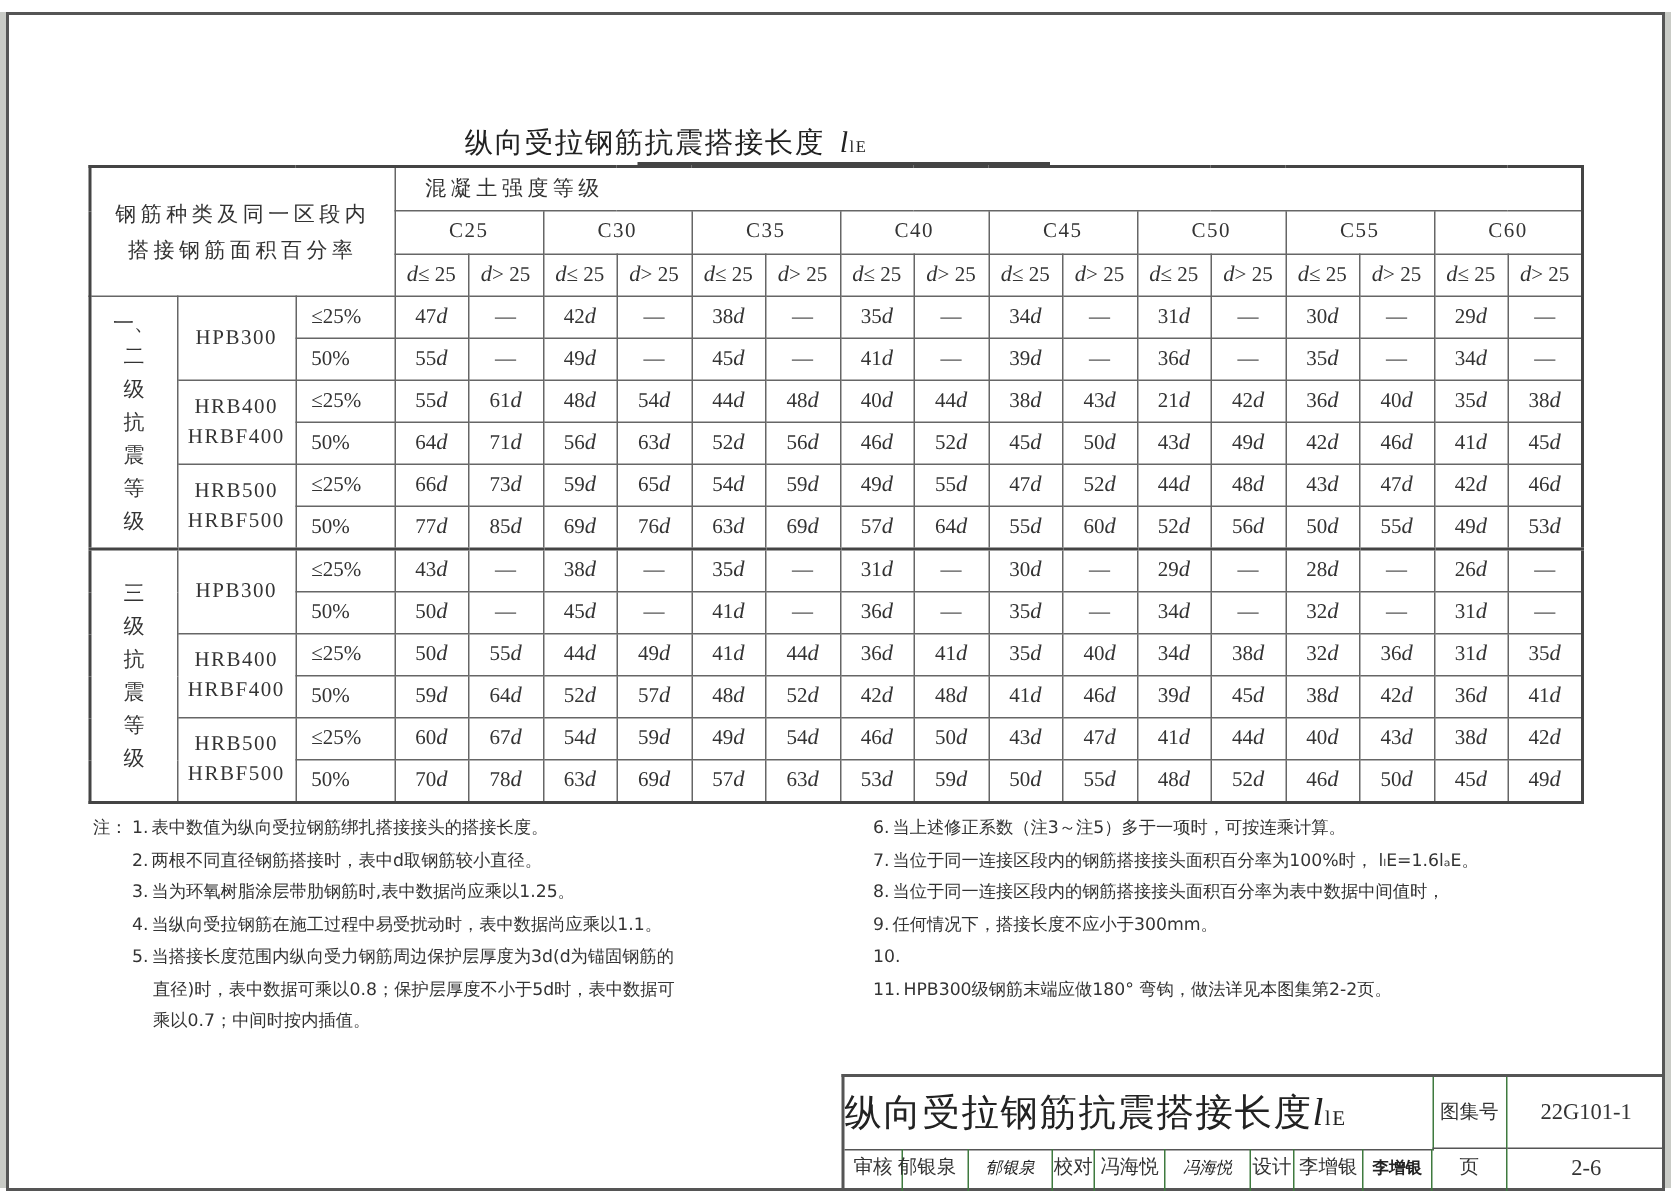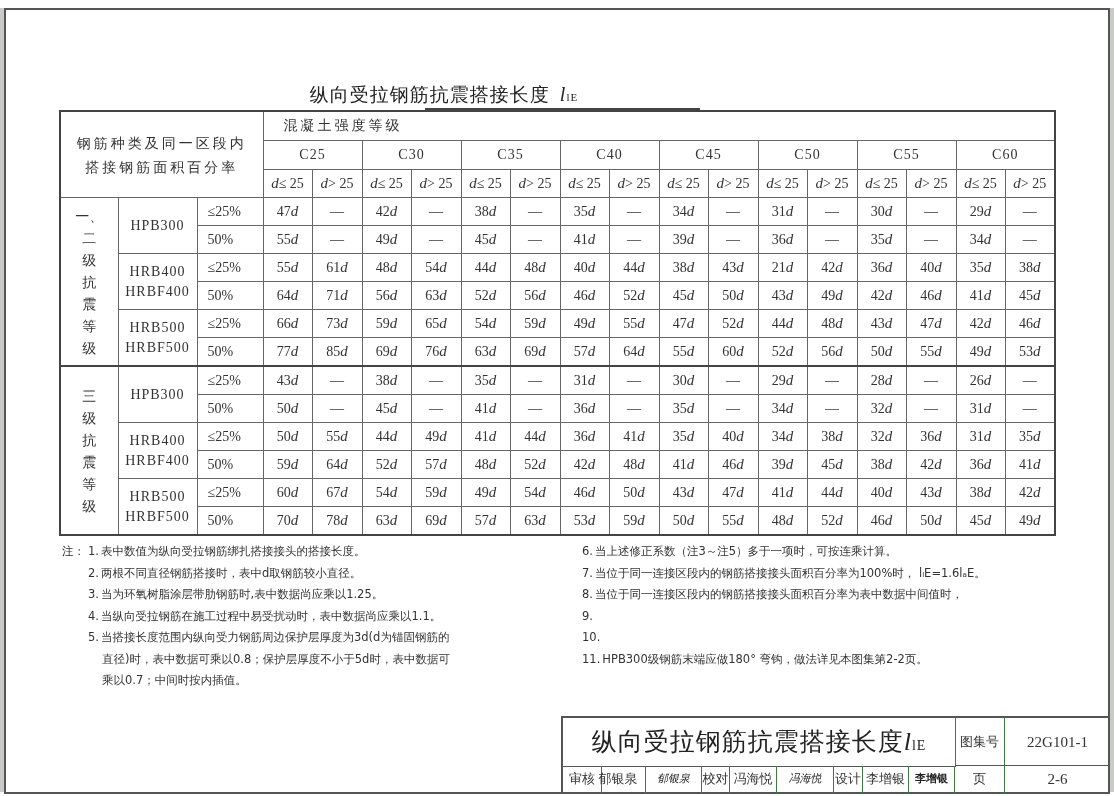--- a/index.html
+++ b/index.html
@@ -34,21 +34,21 @@
   .notes { position:absolute; font-family:"DejaVu Sans","Liberation Sans",sans-serif; font-size:11.5px; color:#333; line-height:21.5px; }
   .notes-left { left:62px; top:541px; width:480px; }
   .notes-right { left:582px; top:541px; width:480px; }
   .note-row { display:flex; }
   .note-prefix { width:26px; flex:none; }
   .note-cont { padding-left:40px; }
   .notes-right .note-cont { padding-left:14px; }
 
   .tb { position:absolute; left:561px; top:716px; width:547px; height:76px; border:2px solid #555; border-right:none; border-bottom:none; box-sizing:border-box; }
   .tb-title { position:absolute; left:0; top:0; width:392px; height:48px; border-right:1px solid #3f7a3f; border-bottom:1px solid #555;
-              font-family:"DejaVu Sans",sans-serif; font-size:25px; line-height:48px; text-align:center; color:#222; letter-spacing:1px; }
+              font-family:"DejaVu Sans",sans-serif; font-size:25px; line-height:48px; text-align:left; color:#222; letter-spacing:1px; }
   .tb-title .sym { font-family:"Liberation Serif",serif; font-style:italic; font-size:26px; }
   .tb-title .sub { font-size:14px; font-style:normal; }
   .tb-cell { position:absolute; font-family:"DejaVu Sans",sans-serif; font-size:13px; text-align:center; color:#333;
              border-right:1px solid #3f7a3f; box-sizing:border-box; }
   .sig { font-family:"DejaVu Serif",serif; font-style:italic; color:#222; }
 </style>
 </head>
 <body>
 
 <div class="sheet-edge-left"></div>
@@ -429,20 +429,21 @@
     <div class="note-row">
       <span style="margin-right: 2px;">7.</span>
       <span>当位于同一连接区段内的钢筋搭接接头面积百分率为100%时， lₗE=1.6lₐE。</span>
     </div>
     <div class="note-row">
       <span style="margin-right: 2px;">8.</span>
       <span>当位于同一连接区段内的钢筋搭接接头面积百分率为表中数据中间值时，</span>
     </div>
     <div class="note-row">
       <span style="margin-right: 2px;">9.</span>
+      <span>任何情况下，搭接长度不应小于300mm。</span>
     </div>
     <div class="note-row">
       <span style="margin-right: 2px;">10.</span>
     </div>
     <div class="note-row">
       <span style="margin-right: 2px;">11.</span>
       <span>HPB300级钢筋末端应做180° 弯钩，做法详见本图集第2-2页。</span>
     </div>
   </div>
 

